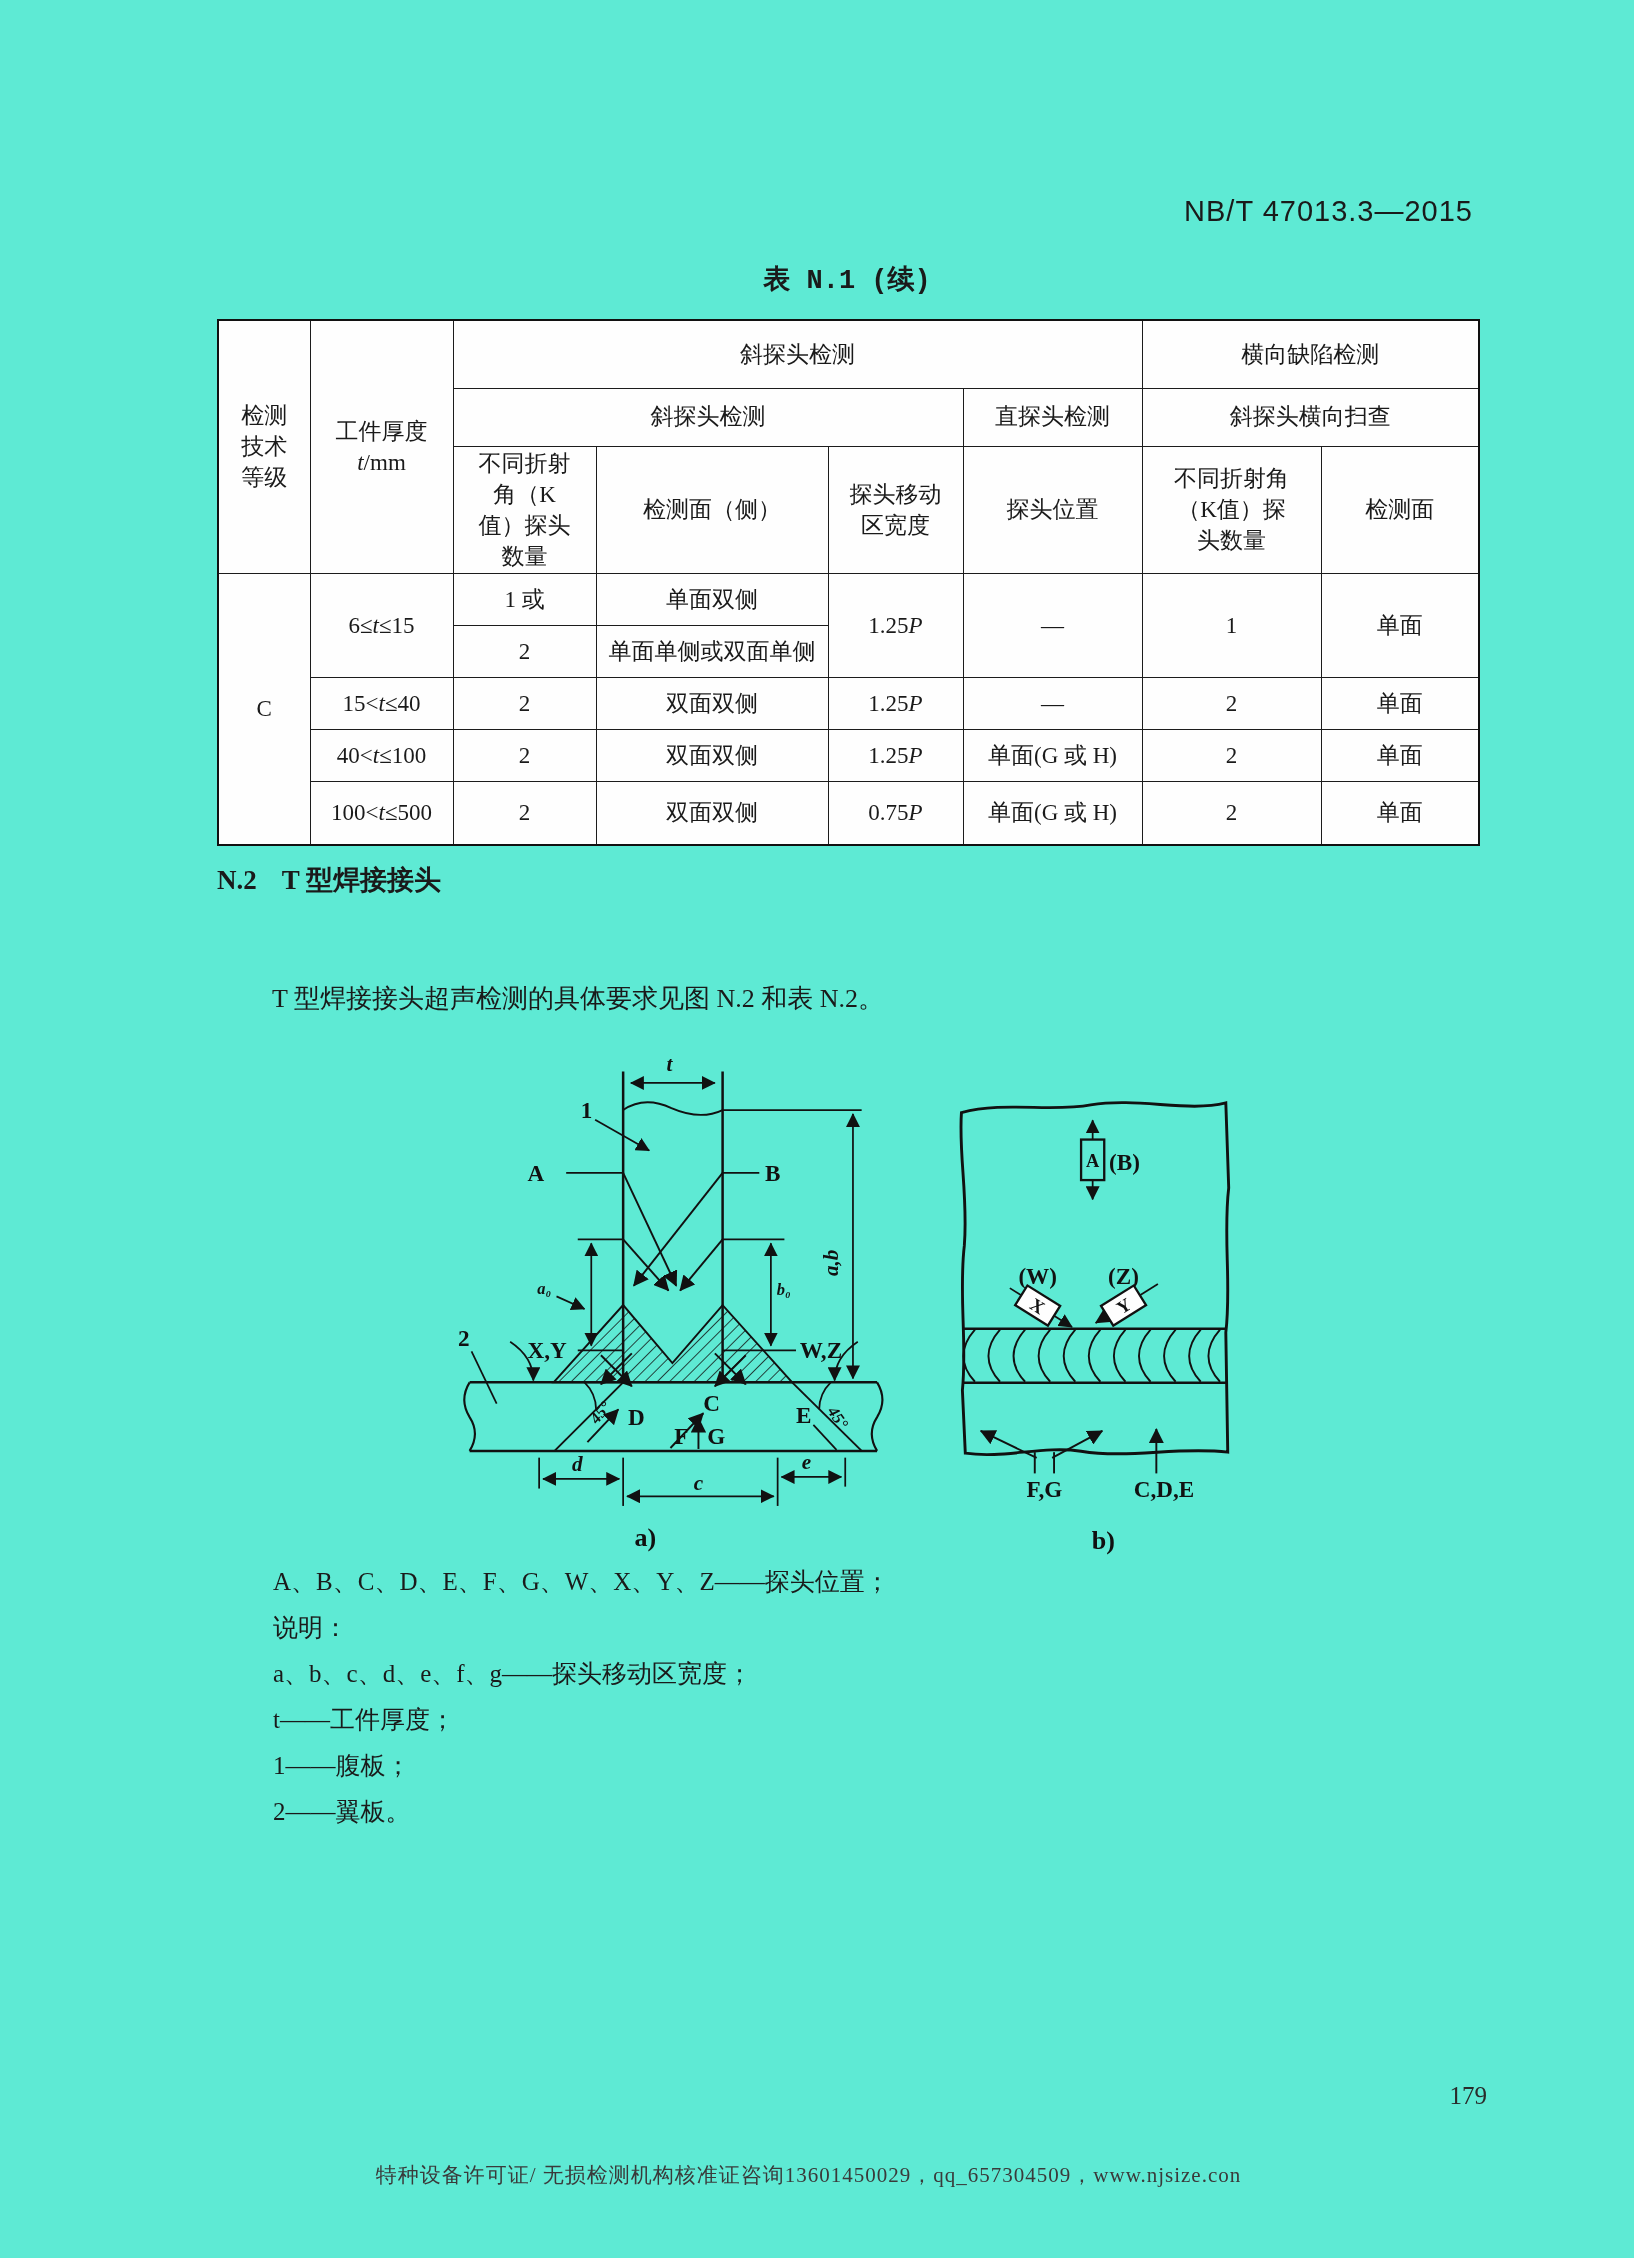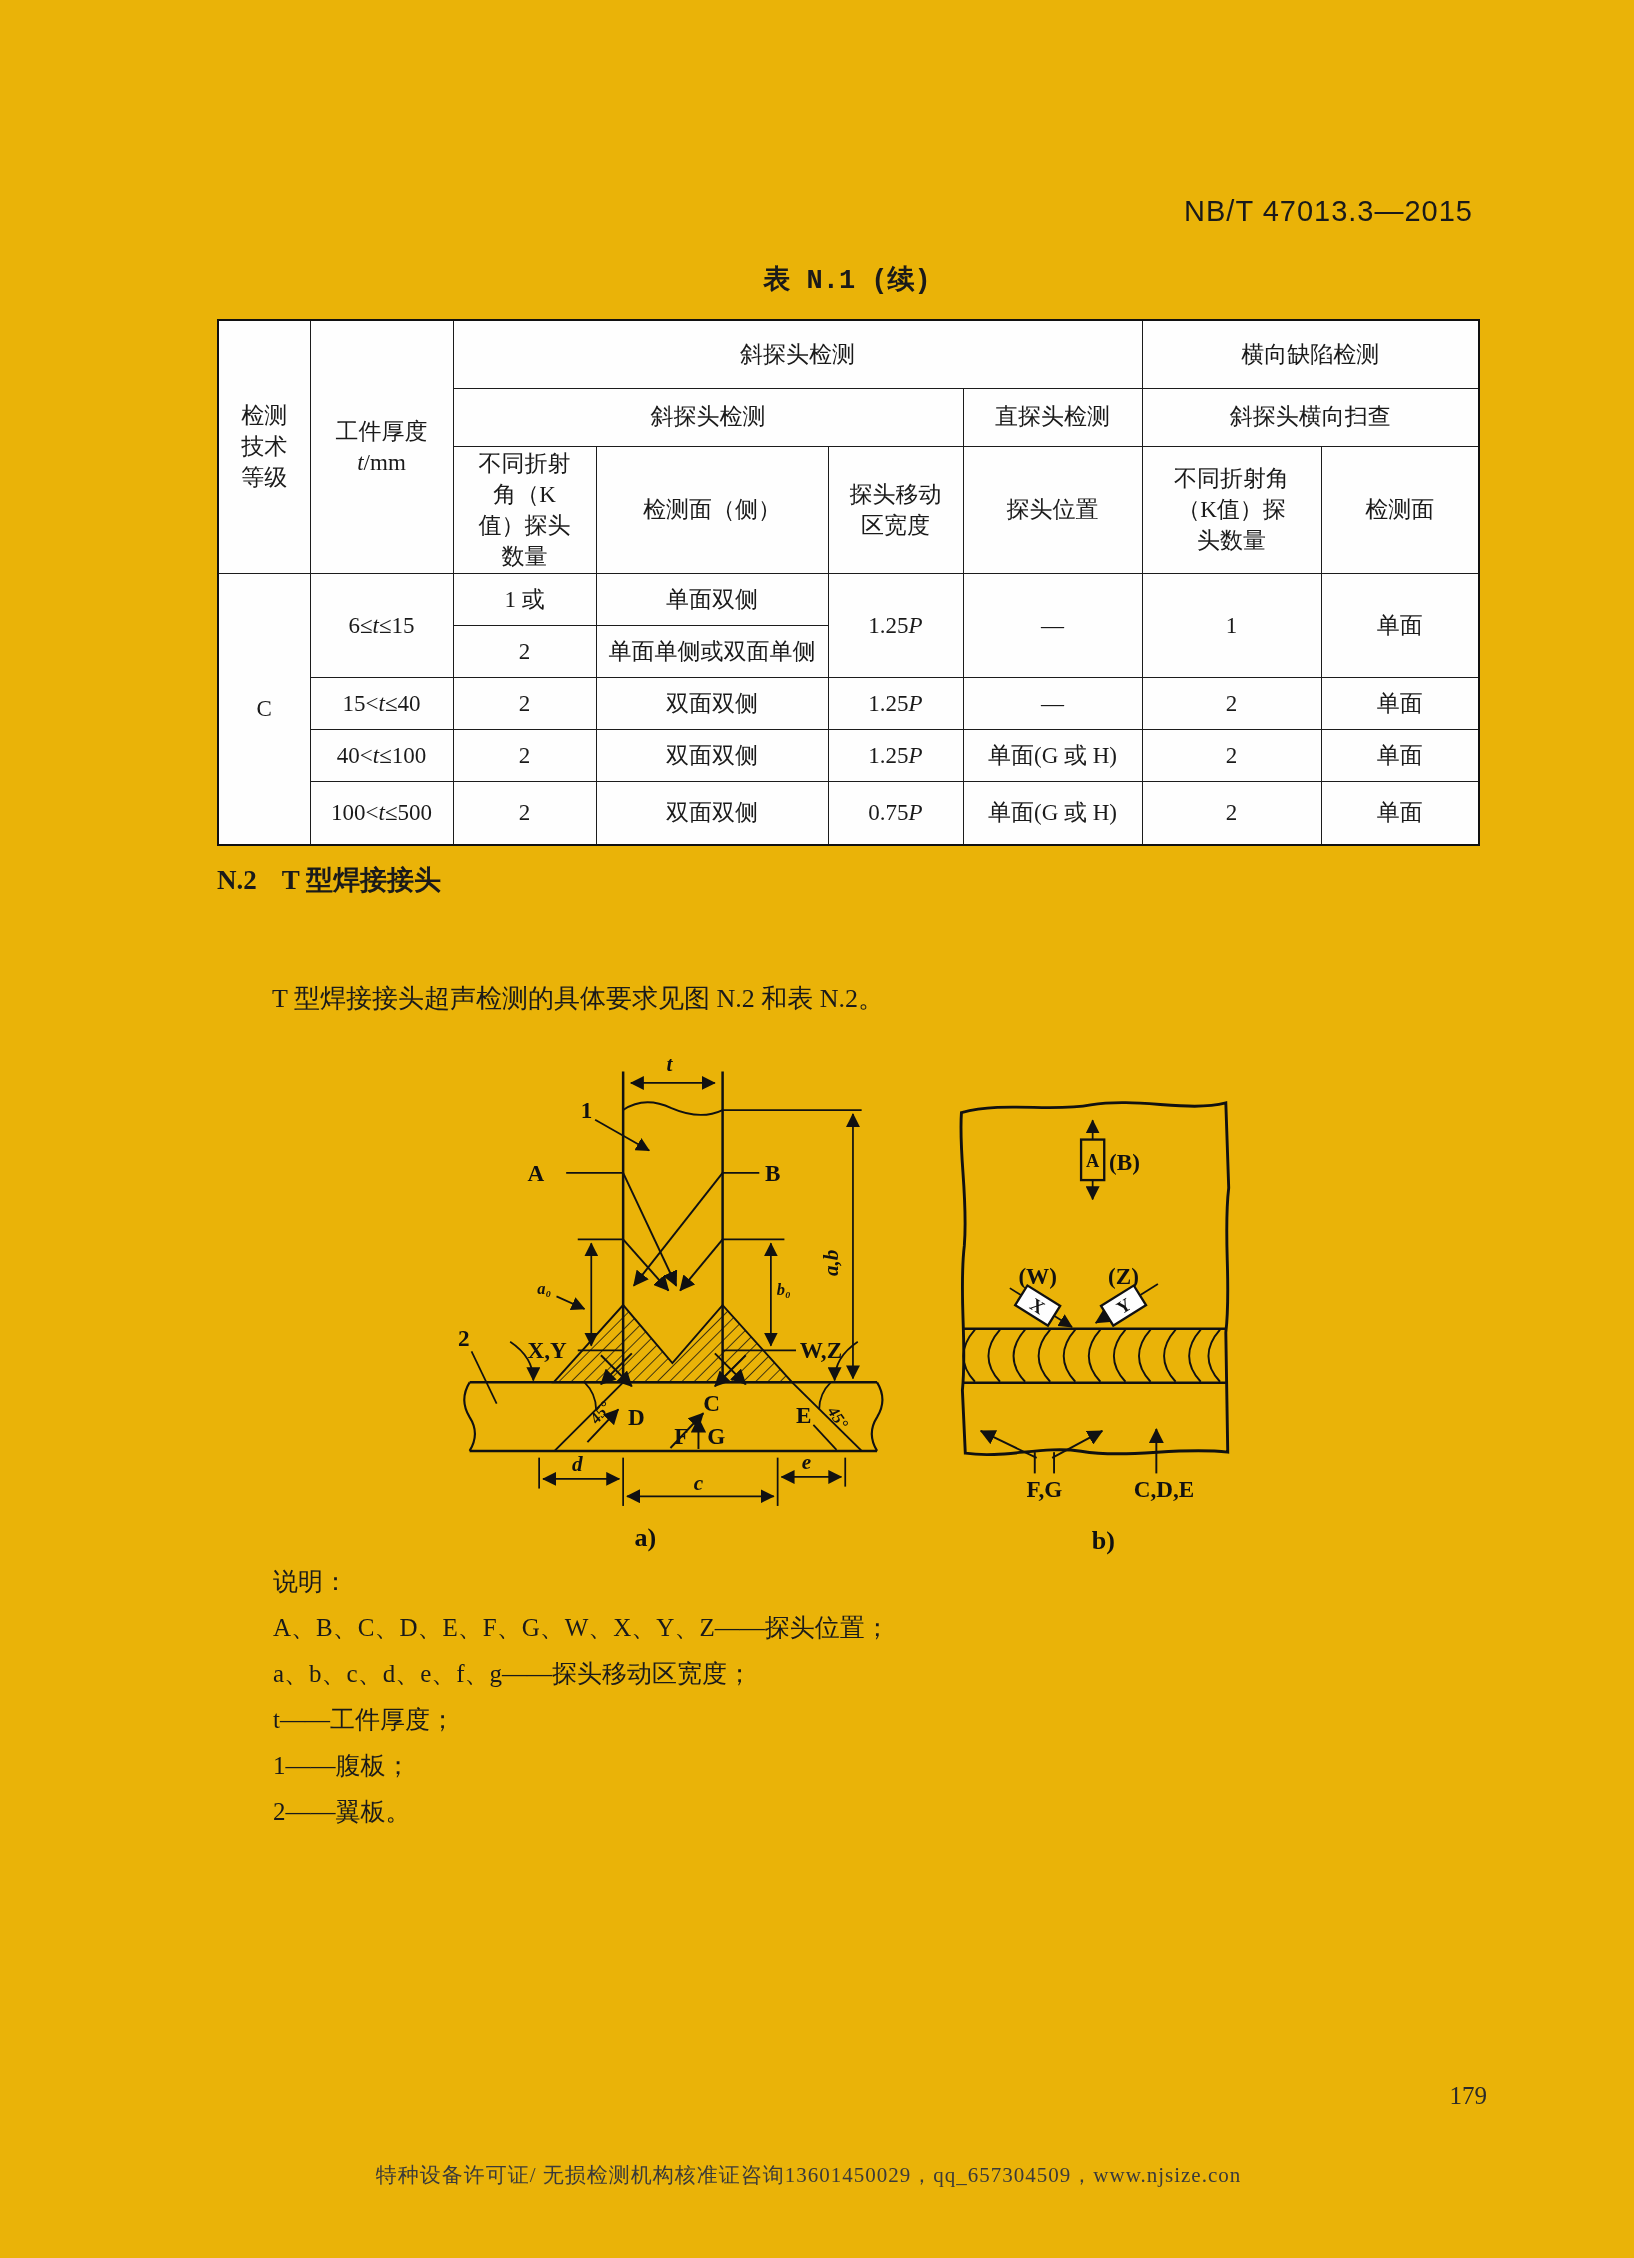--- a/index.html
+++ b/index.html
@@ -1,17 +1,17 @@
 <!DOCTYPE html>
 <html><head>
 <meta charset="utf-8">
 <style>
   html,body{margin:0;padding:0;background:#ffffff;}
   .page{
-    position:relative;width:1635px;height:2258px;background:#eab308;
+    position:relative;width:1635px;height:2258px;background:#5eead4;
     font-family:"Liberation Serif","DejaVu Serif",serif;color:#1a1a1a;
     outline:1px solid #cccccc;overflow:hidden;
   }
   .abs{position:absolute;}
   .header-code{top:195px;right:162px;font-size:29px;letter-spacing:1px;font-family:"Liberation Sans","DejaVu Sans",sans-serif;}
   .table-title{top:261px;left:217px;width:1260px;text-align:center;font-size:27px;font-weight:bold;font-family:Liberation Mono, monospace;}
   .doc-table{left:217px;top:319px;border-collapse:collapse;table-layout:fixed;background:#fefefe;}
   .doc-table th,.doc-table td{
     border:1.9px solid #1c1c1c;text-align:center;vertical-align:middle;
     font-size:23px;font-weight:normal;padding:1px 2.9px;line-height:1.35;
@@ -301,22 +301,22 @@
       <line x1="110" y1="430" x2="162" y2="402" marker-end="url(#arrB)"></line>
       <line x1="218" y1="446" x2="218" y2="400" marker-end="url(#arrB)"></line>
     </g>
     <text class="lbl" x="102" y="470" text-anchor="middle">F,G</text>
     <text class="lbl" x="226" y="470" text-anchor="middle">C,D,E</text>
 
     <text class="cap" x="163" y="524" text-anchor="middle">b)</text>
   </svg>
 
   <div class="abs legend">
+    <div>A、B、C、D、E、F、G、W、X、Y、Z——探头位置；</div>
     <div>说明：</div>
-    <div>A、B、C、D、E、F、G、W、X、Y、Z——探头位置；</div>
     <div>a、b、c、d、e、f、g——探头移动区宽度；</div>
     <div>t——工件厚度；</div>
     <div>1——腹板；</div>
     <div>2——翼板。</div>
   </div>
 
 
   <div class="abs page-num">179</div>
 
   <div class="abs footer">特种设备许可证/ 无损检测机构核准证咨询13601450029，qq_657304509，www.njsize.con</div>

